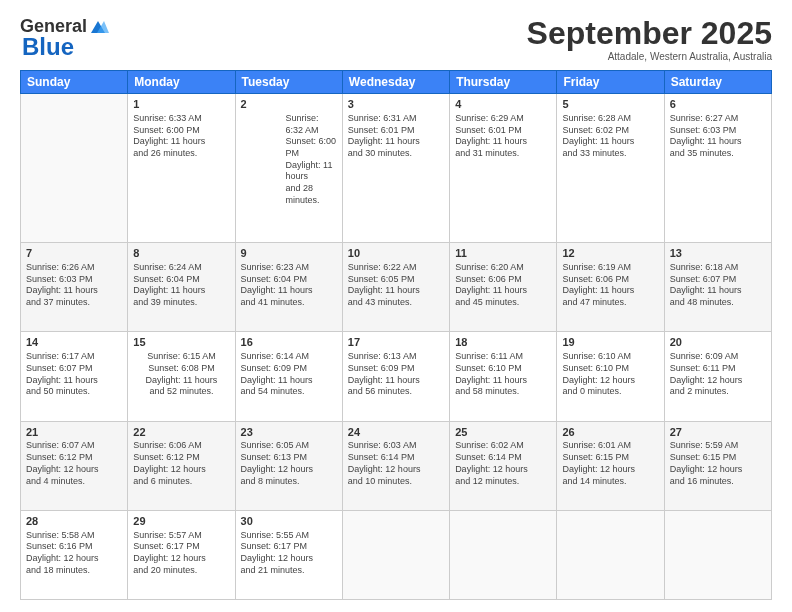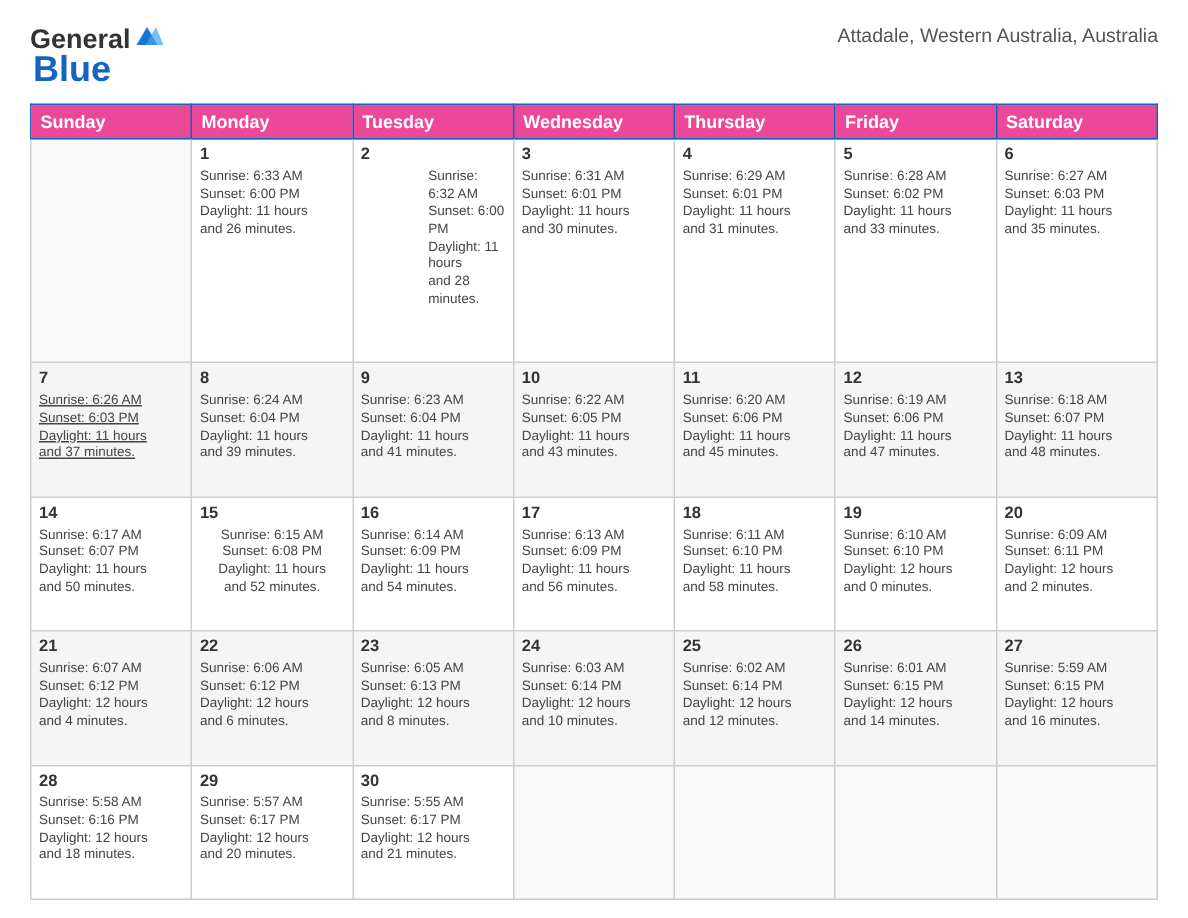--- a/index.html
+++ b/index.html
@@ -23,45 +23,45 @@
       align-items: flex-start;
       margin-bottom: 8px;
     }
     .logo {
       display: flex;
       flex-direction: column;
       align-items: flex-start;
     }
     .logo-row {
       display: flex;
-      align-items: flex-start;
+      align-items: flex-end;
       gap: 0;
     }
     .title-block {
       text-align: right;
     }
     .month-title {
       font-size: 32px;
       font-weight: bold;
       color: #333;
       line-height: 1.1;
     }
     .subtitle {
-      font-size: 13px;
+      font-size: 10px;
       color: #555;
     }
     .calendar {
       flex: 1;
       border: 1px solid #ccc;
       border-collapse: collapse;
       width: 100%;
       table-layout: fixed;
     }
     .calendar th {
-      background: #ec4899;
+      background: #3b82f6;
       color: #fff;
       font-size: 12px;
       font-weight: bold;
       padding: 4px 6px;
       text-align: left;
       border: 1px solid #1565c0;
     }
     .calendar td {
       border: 1px solid #ccc;
       vertical-align: top;
@@ -97,20 +97,21 @@
       <div class="logo-row">
         <span style="font-size:18px;font-weight:bold;color:#333;">General</span>
         <svg width="22" height="18" viewBox="0 0 22 18">
           <polygon points="4,14 11,2 18,14" fill="#1976d2"></polygon>
           <polygon points="10,14 17,2 22,14" fill="#42a5f5" opacity="0.7"></polygon>
         </svg>
       </div>
       <span style="font-size:24px;font-weight:bold;color:#1565c0;margin-top:-4px;padding-left:2px;">Blue</span>
     </div>
     <div class="title-block">
+      <div class="month-title">September 2025</div>
       <div class="subtitle">Attadale, Western Australia, Australia</div>
     </div>
   </div>
 
   <table class="calendar">
     <thead>
       <tr>
       <th>Sunday</th>
           <th>Monday</th>
           <th>Tuesday</th>
@@ -162,21 +163,21 @@
             <span class="day-number">6</span>
             <div class="day-info" style="white-space: pre-line;">Sunrise: 6:27 AM
 Sunset: 6:03 PM
 Daylight: 11 hours
 and 35 minutes.</div>
           </td>
         </tr>
         <tr class="row-alt">
           <td>
             <span class="day-number">7</span>
-            <div class="day-info" style="white-space: pre-line; text-decoration: underline;">Sunrise: 6:26 AM
+            <div class="day-info" style="white-space: pre-line;">Sunrise: 6:26 AM
 Sunset: 6:03 PM
 Daylight: 11 hours
 and 37 minutes.</div>
           </td>
           <td>
             <span class="day-number">8</span>
             <div class="day-info" style="white-space: pre-line;">Sunrise: 6:24 AM
 Sunset: 6:04 PM
 Daylight: 11 hours
 and 39 minutes.</div>

